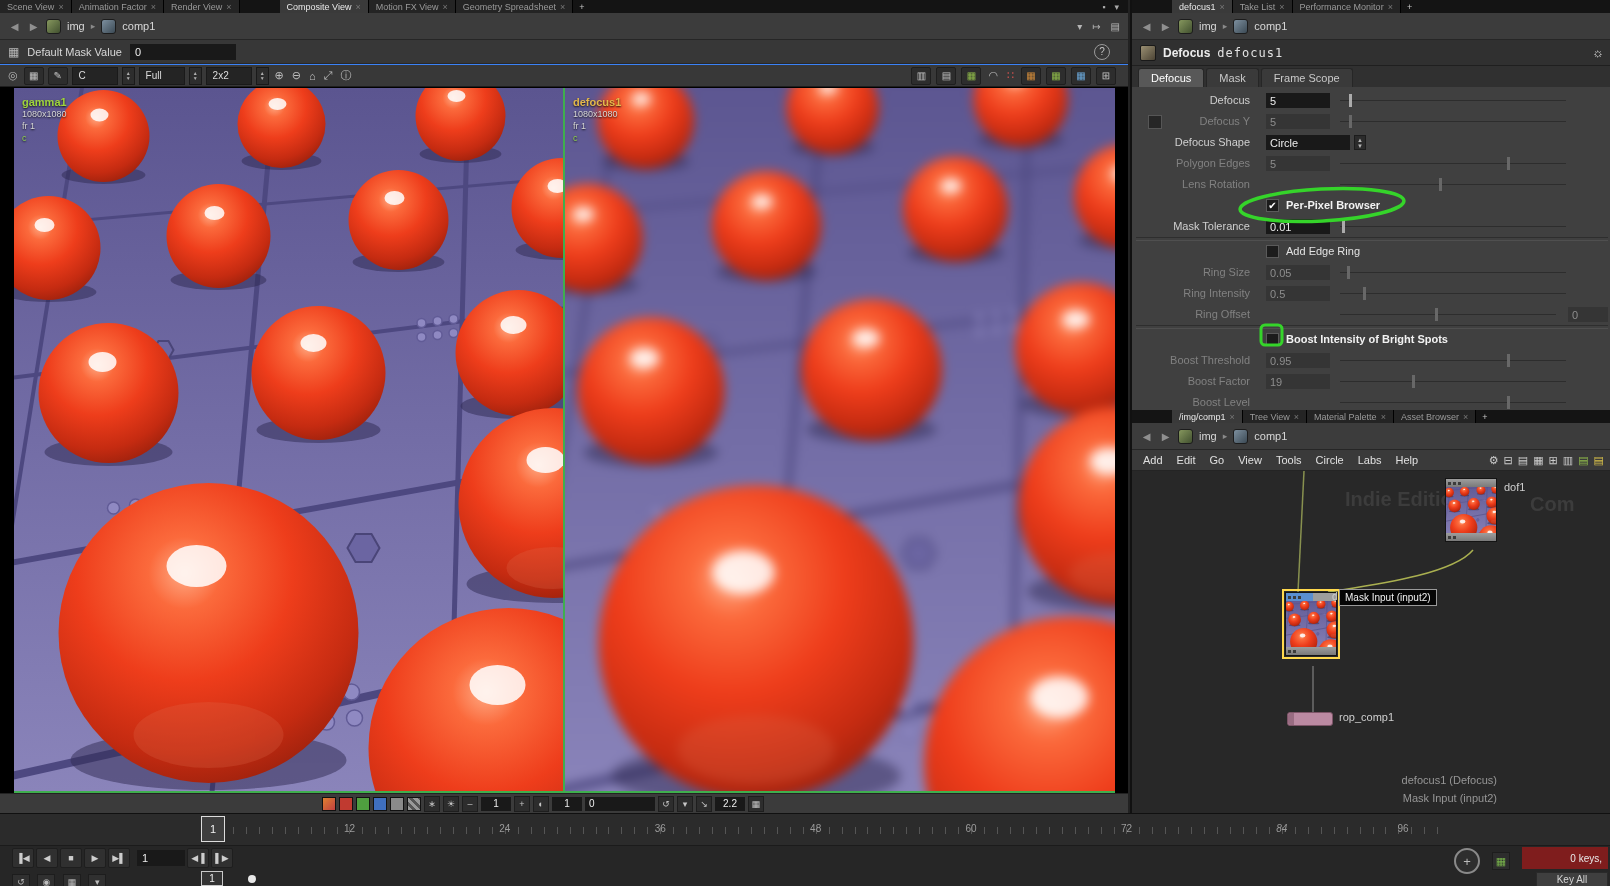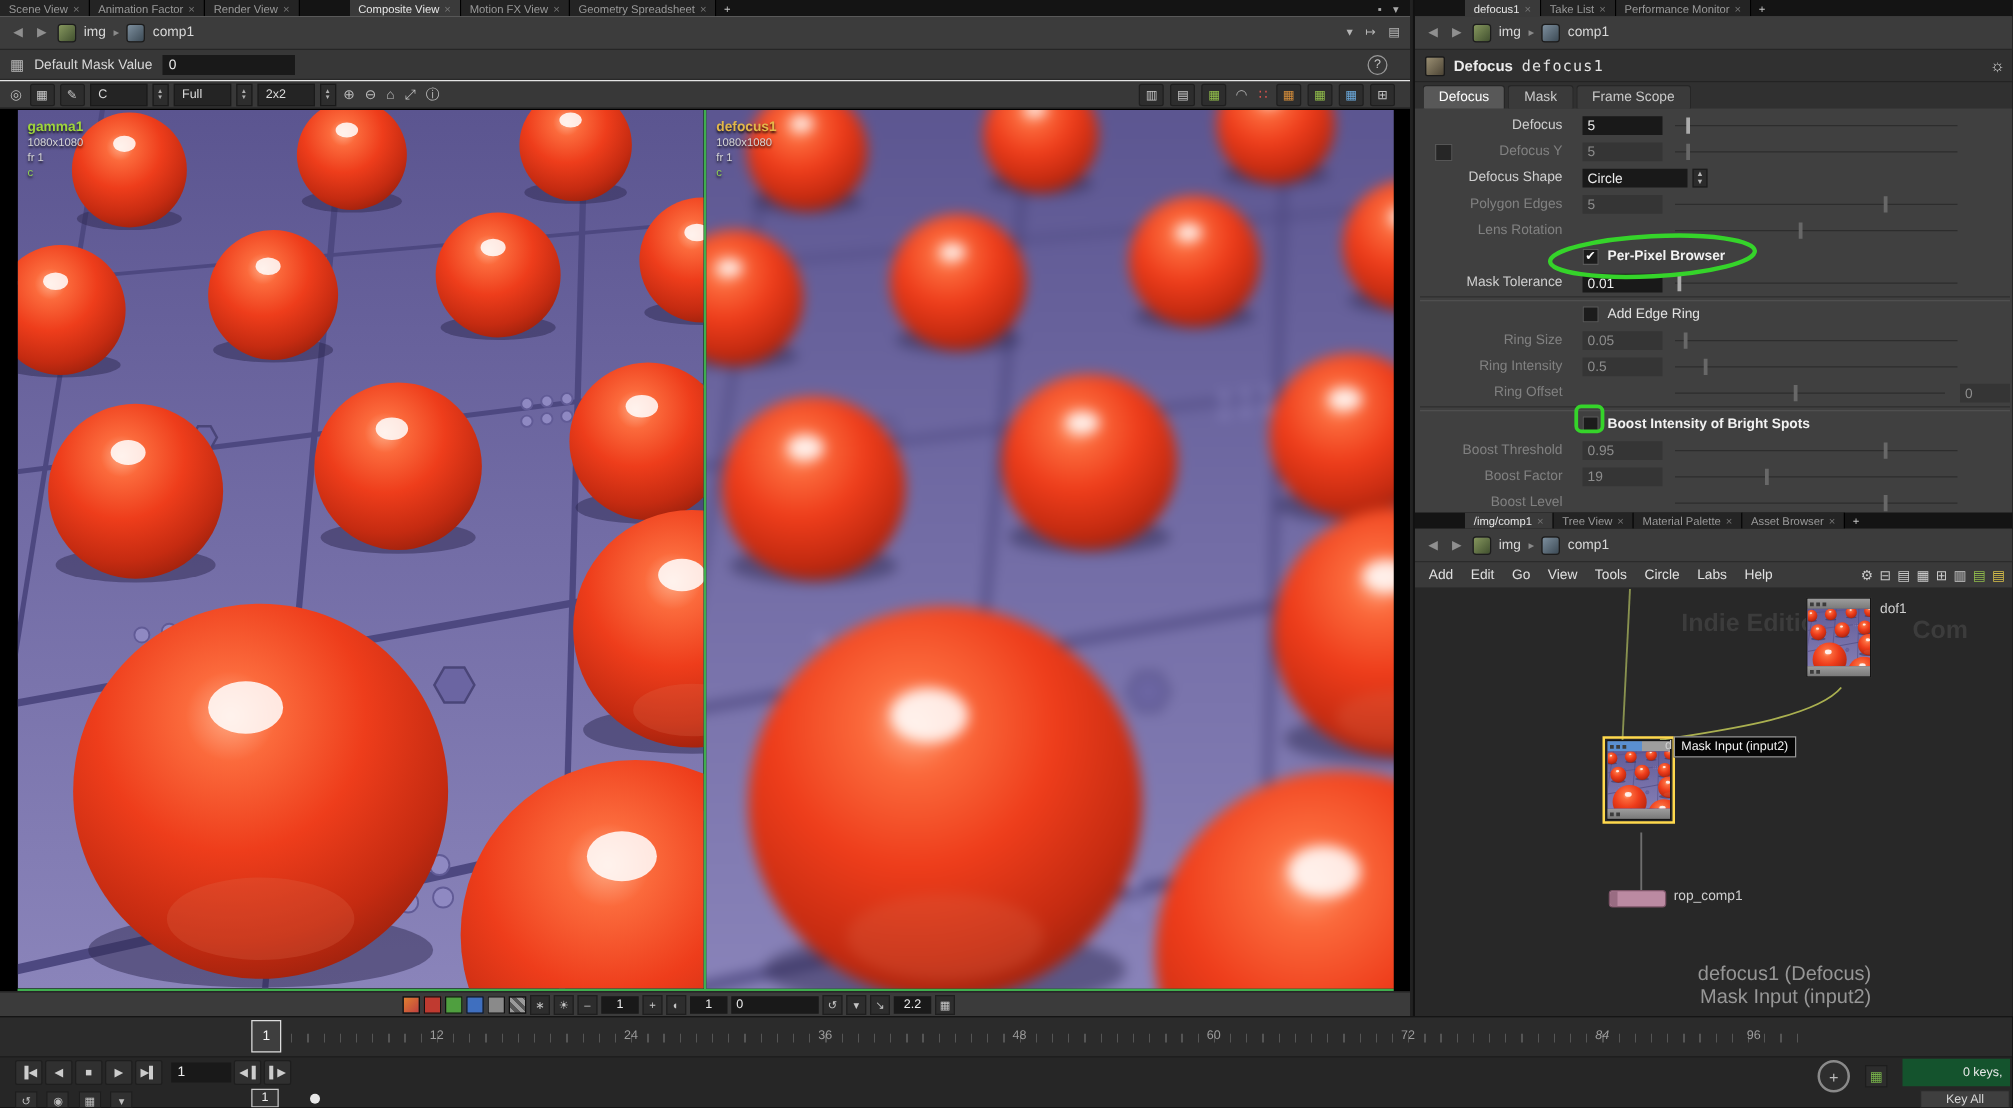--- a/index.html
+++ b/index.html
@@ -16,21 +16,21 @@
   
   .pathrow{position:absolute;left:0;right:0;height:27px;background:#3c3c3c;border-bottom:1px solid #262626;
            display:flex;align-items:center;gap:6px;padding:0 8px;box-sizing:border-box;}
   .navarrow{color:#8f8f8f;font-size:10px;width:13px;text-align:center;}
   .chip{width:13px;height:13px;border-radius:3px;border:1px solid #1c1c1c;background:linear-gradient(135deg,#86975e,#41502f);}
   .chip.b{background:linear-gradient(135deg,#7d8f9e,#3c4a55);}
   .crumbtxt{font-size:11px;color:#d8d8d8;}
   .crumbsep{color:#8a8a8a;font-size:9px;}
   .pathright{margin-left:auto;display:flex;align-items:center;gap:10px;color:#b5b5b5;font-size:10px;}
   
-  #leftcol{position:absolute;left:0;top:0;width:1128px;height:726px;background:#e5e5e5;}
+  #leftcol{position:absolute;left:0;top:0;width:1128px;height:726px;background:#3b82f6;}
   #lmaskrow{position:absolute;top:40px;left:0;right:0;height:24px;background:#373737;border-bottom:1px solid #282828;
             display:flex;align-items:center;gap:8px;padding:0 8px;box-sizing:border-box;}
   .rowicon{color:#b8b8b8;font-size:12px;}
   .rowlabel{font-size:11px;color:#d8d8d8;}
   .field{background:#191919;color:#ececec;font-size:11px;height:16px;display:flex;align-items:center;padding:0 5px;}
   .helpcirc{margin-left:auto;margin-right:10px;width:14px;height:14px;border:1px solid #9a9a9a;border-radius:50%;
             color:#c5c5c5;font-size:10px;display:flex;align-items:center;justify-content:center;}
   #lvtools{position:absolute;top:65px;left:0;right:0;height:22px;background:#383838;border-bottom:1px solid #1e1e1e;
            display:flex;align-items:center;gap:4px;padding:0 6px;box-sizing:border-box;}
   .tbtn{min-width:18px;height:16px;background:#2d2d2d;border:1px solid #1f1f1f;border-radius:2px;color:#c3c3c3;
@@ -110,21 +110,21 @@
   .ncbar.sel{background:linear-gradient(90deg,#5a8fd0 0 55%,#9d9d9d 55%);}
   .ncimg{height:46px;overflow:hidden;background:#6a64a0;}
   .ncimg svg{display:block;}
   #node-def{outline:2px solid #ffd94d;outline-offset:1px;}
   .nlabel{position:absolute;font-size:11px;color:#cfcfcf;white-space:nowrap;}
   #ntip{position:absolute;height:15px;background:#060606;border:1px solid #9a9a9a;color:#f0f0f0;font-size:10px;
         display:flex;align-items:center;padding:0 5px;white-space:nowrap;}
   #ntipprefix{position:absolute;font-size:10px;color:#cfcfcf;}
   #node-rop{position:absolute;width:46px;height:14px;background:#bb8aa2;border:1px solid #7d5568;border-radius:3px;box-sizing:border-box;}
   #node-rop i{position:absolute;left:0;top:0;bottom:0;width:6px;background:#996c82;border-radius:3px 0 0 3px;}
-  #netinfo{position:absolute;right:115px;top:300px;text-align:right;color:#969696;font-size:16px;line-height:18px;}
+  #netinfo{position:absolute;right:115px;top:300px;text-align:right;color:#969696;font-size:11px;line-height:18px;}
   
   #bottom{position:absolute;left:0;top:813px;width:1610px;height:73px;background:#262626;border-top:1px solid #101010;box-sizing:border-box;}
   #ruler{position:absolute;left:0;top:0;width:1610px;height:31px;background:#2b2b2b;border-bottom:1px solid #1b1b1b;}
   .tickband{position:absolute;left:207px;right:160px;top:13px;height:7px;
             background:repeating-linear-gradient(90deg,#555 0 1px,transparent 1px 12.95px);}
   .tlabel{position:absolute;top:9px;transform:translateX(-50%);font-size:10px;color:#9c9c9c;}
   #curframe{position:absolute;left:201px;top:2px;width:24px;height:26px;border:1px solid #dcdcdc;background:#3e3e3e;
             color:#f2f2f2;font-size:11px;display:flex;align-items:center;justify-content:center;box-sizing:border-box;}
   #transport{position:absolute;left:0;top:31px;height:26px;display:flex;align-items:center;gap:2px;padding-left:12px;}
   .pbtn{min-width:20px;height:18px;background:#303030;border:1px solid #1e1e1e;border-radius:2px;color:#cdcdcd;
@@ -132,21 +132,21 @@
   #botrow2{position:absolute;left:0;top:57px;height:16px;right:0;}
   .minibtn{width:16px;height:14px;background:#303030;border:1px solid #1d1d1d;color:#bdbdbd;font-size:9px;
            display:inline-flex;align-items:center;justify-content:center;margin-left:3px;}
   #fbox2{position:absolute;left:201px;top:0;width:22px;height:15px;border:1px solid #c8c8c8;background:#333;
          color:#eee;font-size:10px;display:flex;align-items:center;justify-content:center;box-sizing:border-box;}
   #sliddot{position:absolute;left:248px;top:4px;width:8px;height:8px;border-radius:50%;background:#e8e8e8;}
   #panicon{position:absolute;right:130px;top:34px;width:26px;height:26px;border-radius:50%;border:2px solid #8a8a8a;
            background:#2e2e2e;color:#bbb;font-size:13px;display:flex;align-items:center;justify-content:center;box-sizing:border-box;}
   #gridbtn{position:absolute;right:100px;top:38px;width:16px;height:16px;background:#2d2d2d;border:1px solid #1d1d1d;
            color:#76b04a;font-size:11px;display:flex;align-items:center;justify-content:center;}
-  #keysbox{position:absolute;right:2px;top:33px;width:86px;height:22px;background:#14532d;color:#e9e9e9;font-size:10px;
+  #keysbox{position:absolute;right:2px;top:33px;width:86px;height:22px;background:#7f1d1d;color:#e9e9e9;font-size:10px;
            display:flex;align-items:center;justify-content:flex-end;padding:0 6px;box-sizing:border-box;}
   #keyall{position:absolute;right:2px;top:58px;width:72px;height:15px;background:#3f3f3f;border:1px solid #2a2a2a;
           color:#d6d6d6;font-size:10px;display:flex;align-items:center;justify-content:center;box-sizing:border-box;}
 </style>
 </head>
 <body>
 
 <svg width="0" height="0" style="position:absolute" aria-hidden="true">
   <defs>
     <linearGradient id="gFloor" x1="0" y1="0" x2="0" y2="1">

